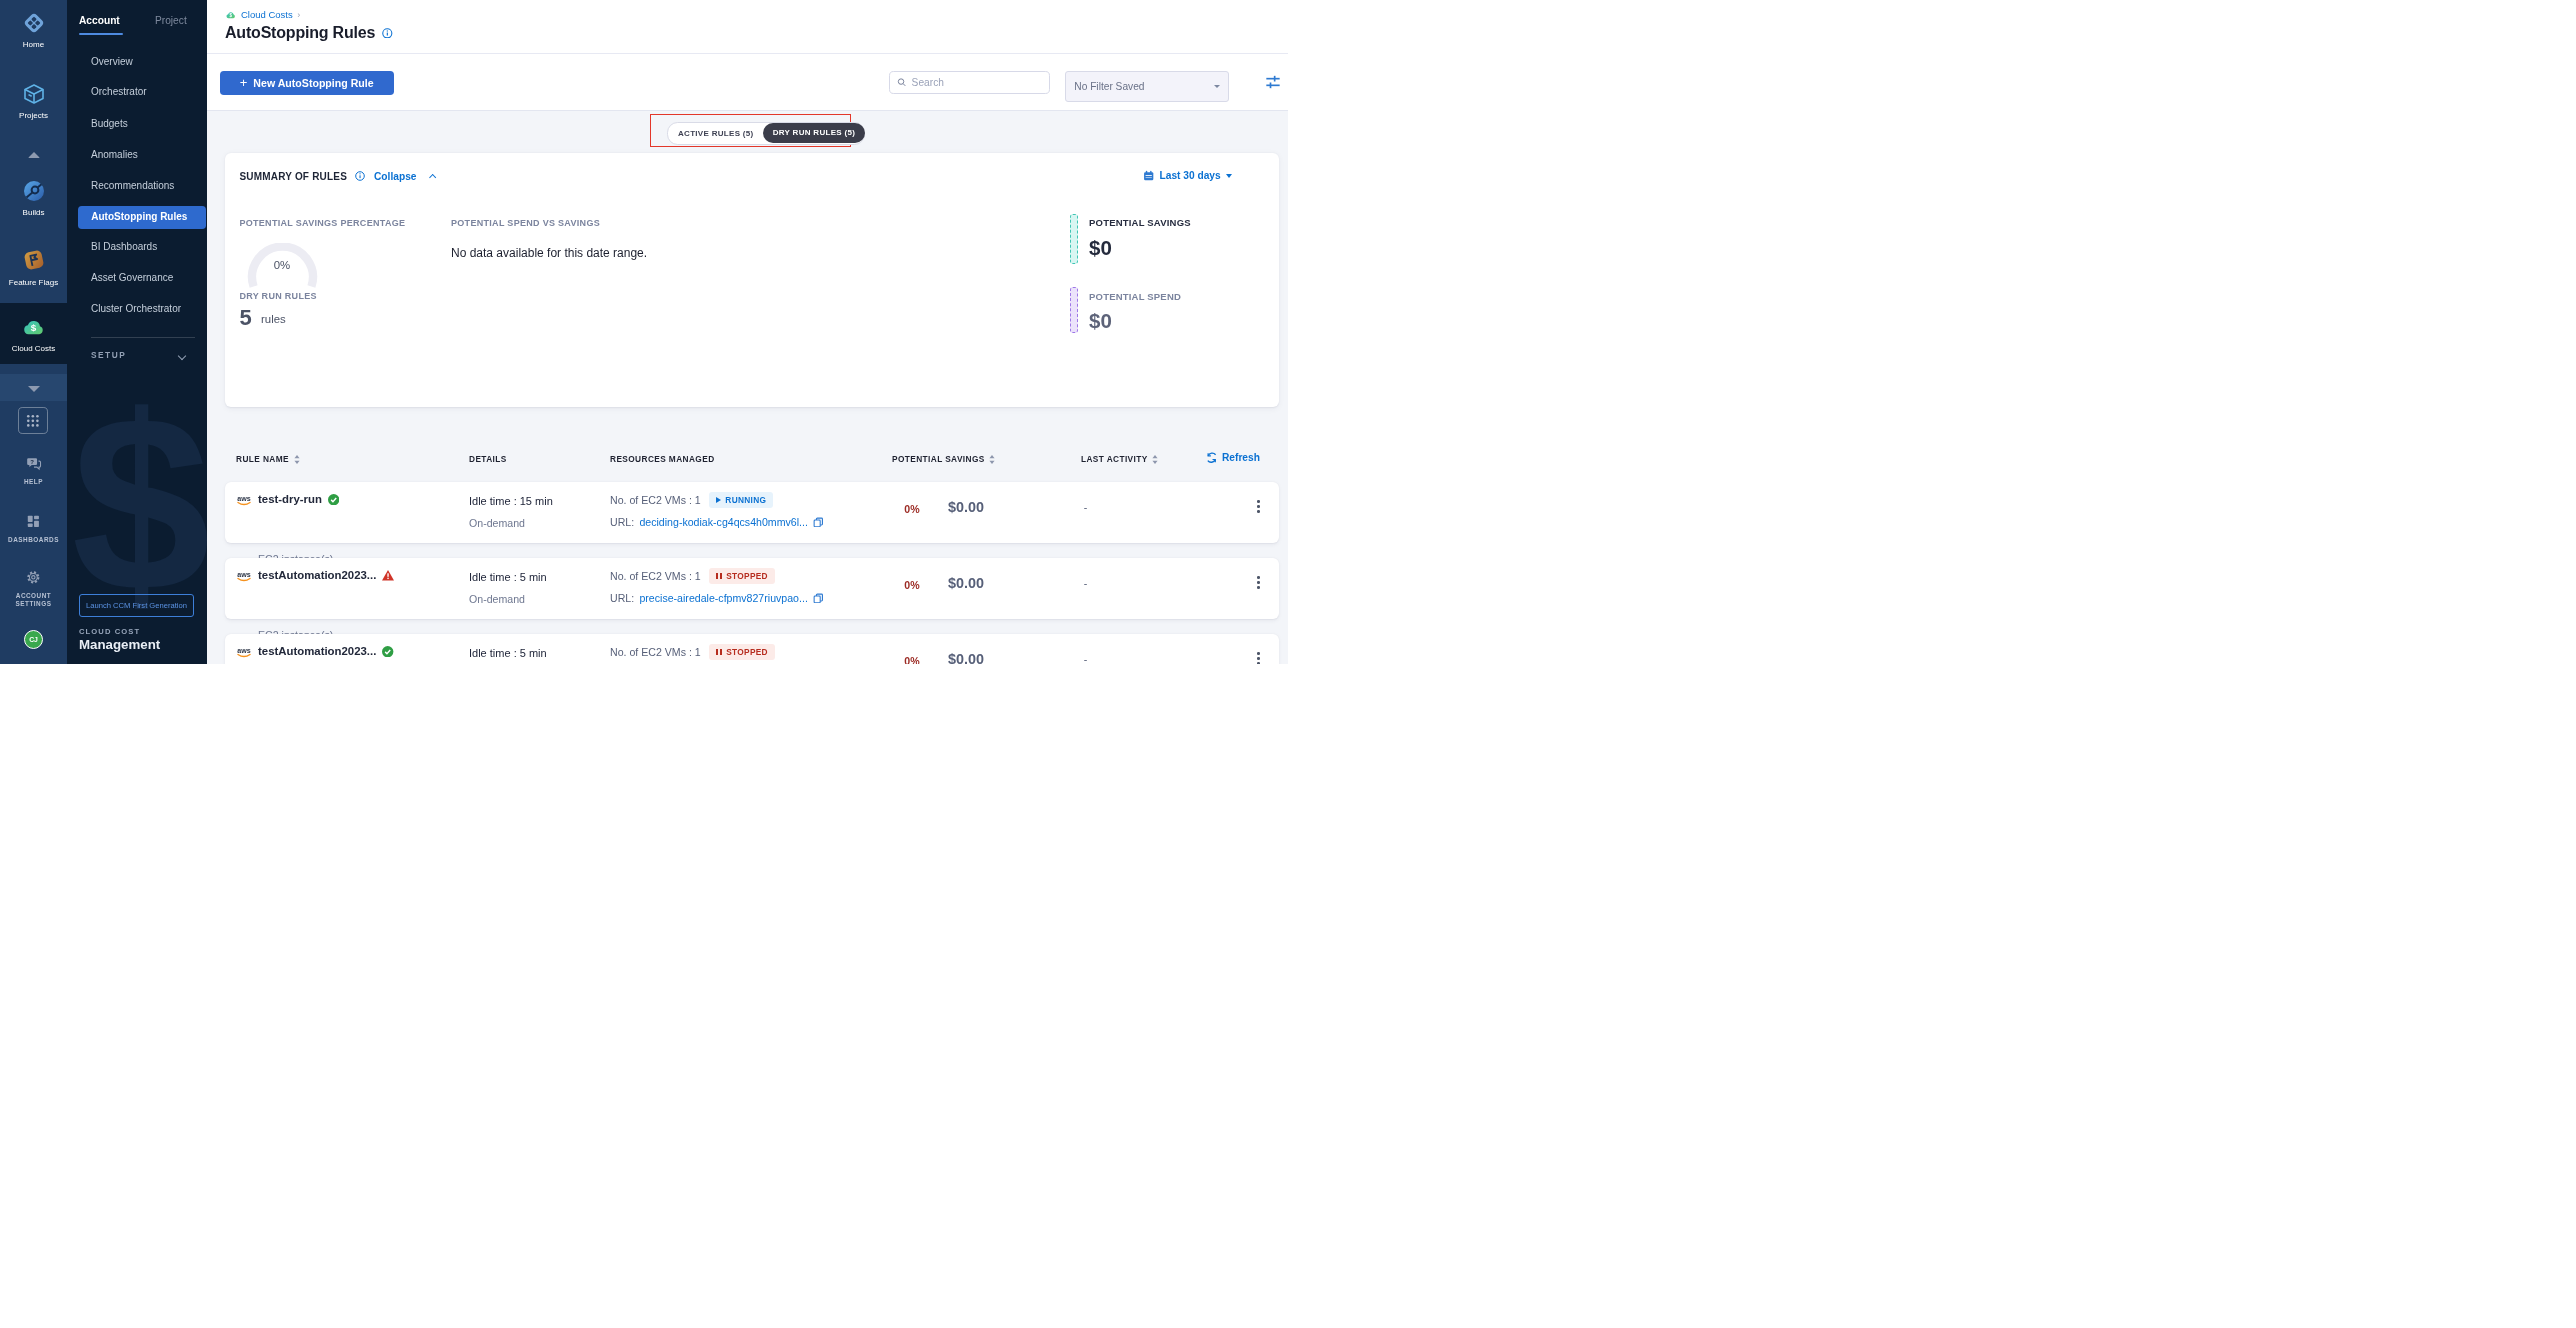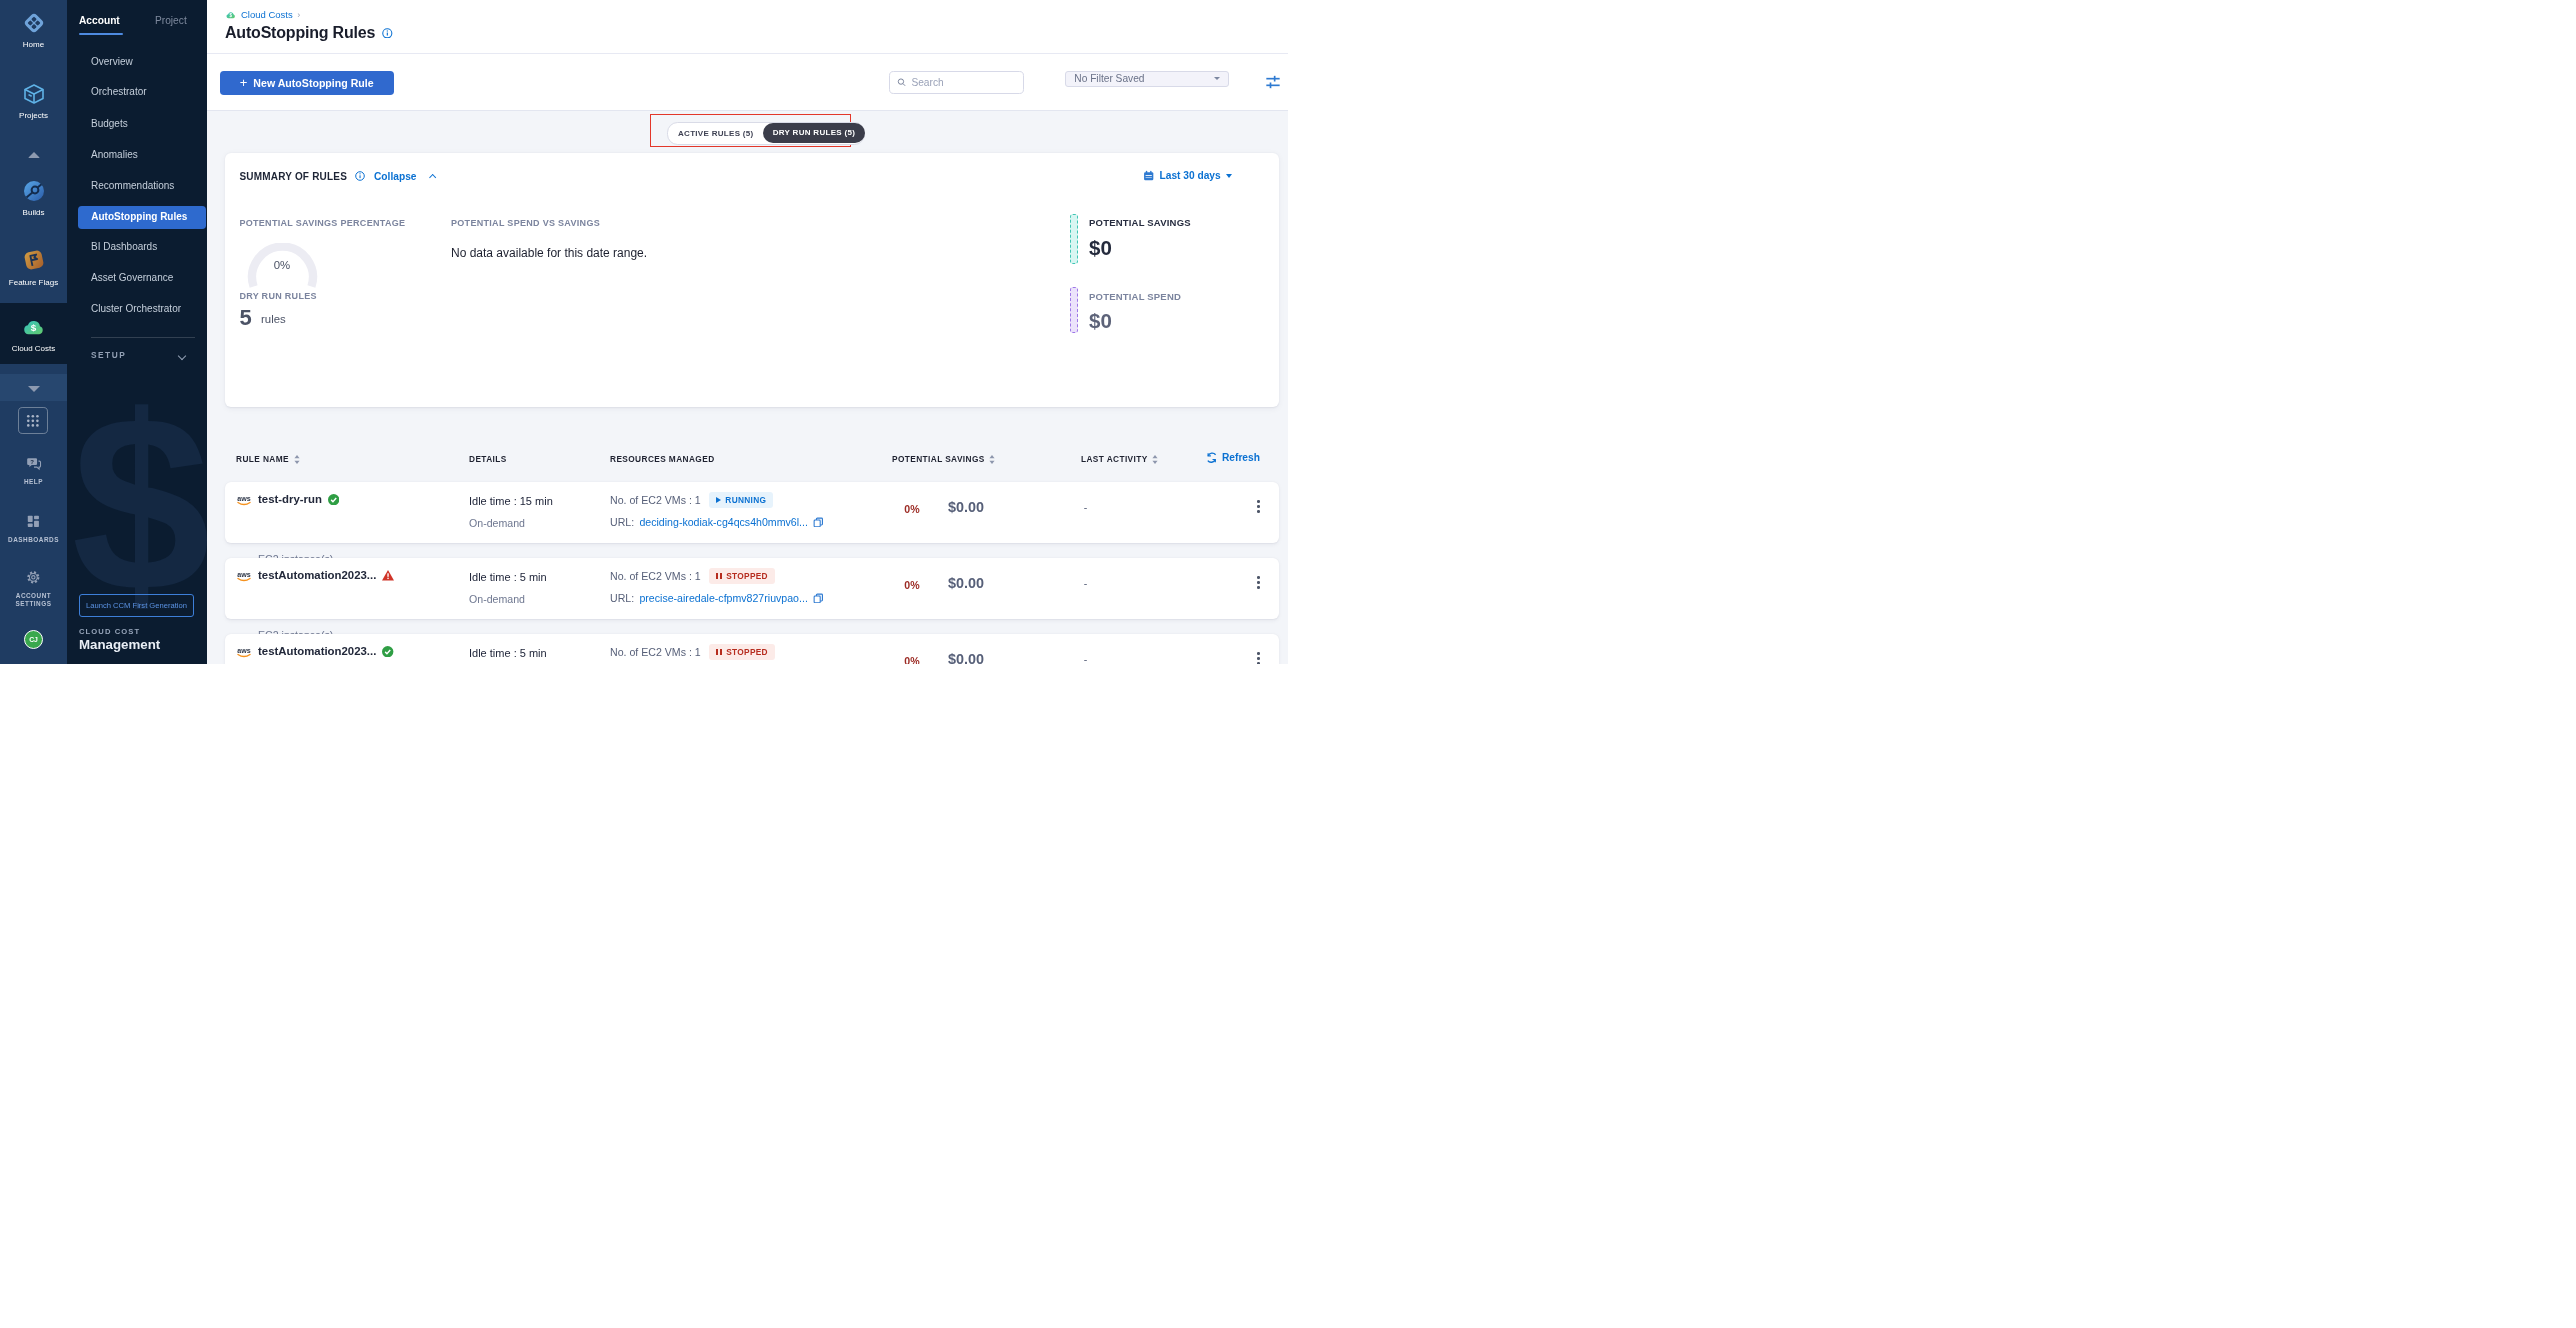--- a/index.html
+++ b/index.html
@@ -42,24 +42,24 @@
   .pg-header { position:absolute; left:0; top:0; width:1082px; height:54px; border-bottom:0.8px solid #e7e9f3; background:#fff; }
   .crumbs { position:absolute; left:19px; top:9px; display:flex; align-items:center; gap:4.6px; }
   .crumb-link { font-size:9.5px; color:#0b71d2; cursor:pointer; }
   .crumb-sep { font-size:9px; color:#98a1b4; }
   .pg-title-row { position:absolute; left:19px; top:24px; display:flex; align-items:center; gap:6.8px; }
   .pg-title { font-size:16px; font-weight:800; color:#191d2b; letter-spacing:-0.2px; }
 
   .toolbar { position:absolute; left:0; top:54px; width:1082px; height:57px; background:#fff; border-bottom:0.8px solid #e3e6f0; }
   .btn-new { position:absolute; left:13.7px; top:16.7px; width:174px; height:24px; background:#3069ce; border:none; border-radius:3.8px; color:#fff; font-size:10.6px; font-weight:600; cursor:pointer; display:flex; align-items:center; justify-content:center; gap:6px; font-family:inherit; }
   .btn-new .plus { font-size:13px; font-weight:400; margin-top:-0.8px; }
-  .search-wrap { position:absolute; left:683px; top:16.7px; width:135px; height:23px; border:0.8px solid #d7d9e8; border-radius:4.6px; background:#fff; display:flex; align-items:center; padding:0 6.8px; gap:5.3px; }
+  .search-wrap { position:absolute; left:683px; top:16.7px; width:161px; height:23px; border:0.8px solid #d7d9e8; border-radius:4.6px; background:#fff; display:flex; align-items:center; padding:0 6.8px; gap:5.3px; }
   .search-wrap input { border:none; outline:none; width:100%; font-size:10.2px; color:#333a4e; background:transparent; font-family:inherit; }
   .search-wrap input::placeholder { color:#9aa2b8; }
-  .filter-dd { position:absolute; left:859px; top:16.7px; width:164px; height:16px; background:#f3f3fa; border:0.8px solid #d8dae8; border-radius:3px; display:flex; align-items:center; justify-content:space-between; padding:0 8.3px; cursor:pointer; }
+  .filter-dd { position:absolute; left:859px; top:16.7px; width:164px; height:31px; background:#f3f3fa; border:0.8px solid #d8dae8; border-radius:3px; display:flex; align-items:center; justify-content:space-between; padding:0 8.3px; cursor:pointer; }
   .filter-dd .v { font-size:10.2px; color:#6a7288; }
   .caret { width:0; height:0; border-left:3.4px solid transparent; border-right:3.4px solid transparent; border-top:3.8px solid #7c87a0; }
   .filter-ic-btn { position:absolute; left:1057px; top:18px; width:20px; height:20px; cursor:pointer; }
 
   .content { position:absolute; left:0; top:111px; width:1082px; height:554px; background:#f3f5f9; }
 
   
   .redbox { position:absolute; left:444px; top:3px; width:201px; height:33px; border:1.5px solid #e3372a; }
   .pill { position:absolute; left:461px; top:10.6px; height:23px; display:flex; align-items:center; background:#fff; border:0.8px solid #d9dbe7; border-radius:10.6px; }
   .pill .seg { font-size:8px; font-weight:800; letter-spacing:0.3px; padding:0 10px; line-height:19px; cursor:pointer; white-space:nowrap; }

